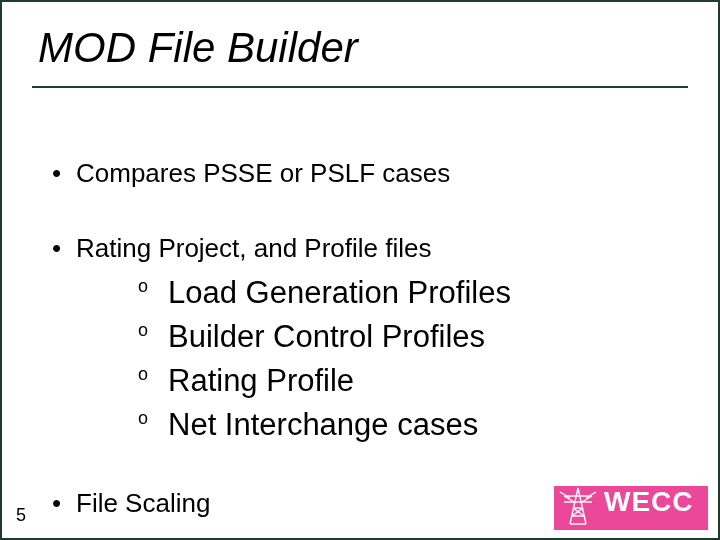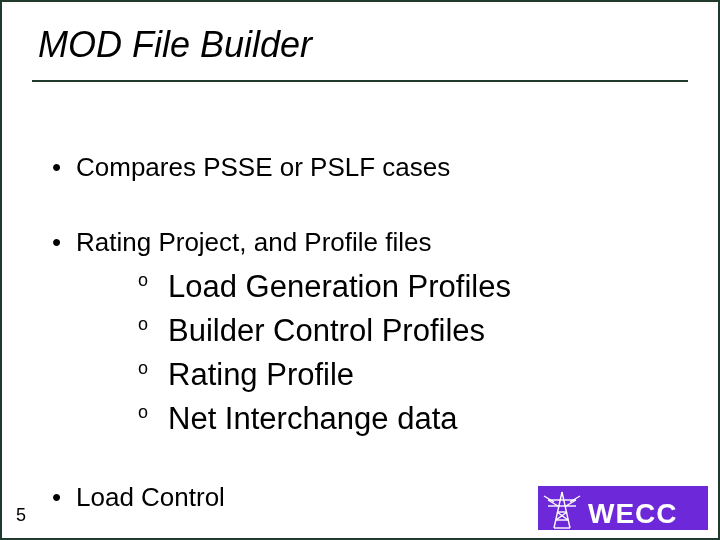--- a/index.html
+++ b/index.html
@@ -4,21 +4,21 @@
 <style>
   * { margin: 0; padding: 0; box-sizing: border-box; }
   html, body { width: 720px; height: 540px; font-family: Arial, Helvetica, sans-serif; }
   .slide {
     width: 720px; height: 540px;
     border: 2px solid #203a2e;
     position: relative;
     background: #fff;
   }
   .title {
-    font-size: 36px;
+    font-size: 42px;
     font-style: italic;
     font-weight: 400;
     padding: 22px 0 10px 36px;
     color: #000;
   }
   .rule {
     height: 2px;
     background: #203a2e;
     margin: 4px 30px 0 30px;
   }
@@ -39,23 +39,23 @@
   .lvl2 > li::before {
     content: "o"; position: absolute; left: 0; top: 2px;
     font-size: 18px; color: #000;
   }
   .pagenum {
     position: absolute; left: 14px; bottom: 12px;
     font-size: 18px; color: #000;
   }
   .logo {
     position: absolute; right: 10px; bottom: 8px;
-    width: 170px; height: 44px;
-    background: #6d28d9;
-    display: flex; align-items: flex-end;
+    width: 154px; height: 44px;
+    background: #ec4899;
+    display: flex; align-items: flex-start;
   }
   .logo svg.tower {
     width: 40px; height: 40px; margin-left: 4px;
   }
   .logo .word {
     color: #fff; font-size: 28px; font-weight: 700;
     letter-spacing: 1px; margin-left: 6px;
     font-family: Arial, Helvetica, sans-serif;
   }
 </style>
@@ -68,24 +68,24 @@
 
   <div class="body">
     <ul class="lvl1">
       <li><span>Compares PSSE or PSLF cases</span></li>
       <li>
         <span>Rating Project, and Profile files</span>
         <ul class="lvl2">
           <li><span>Load Generation Profiles</span></li>
           <li><span>Builder Control Profiles</span></li>
           <li><span>Rating Profile</span></li>
-          <li><span>Net Interchange data</span></li>
+          <li><span>Net Interchange cases</span></li>
         </ul>
       </li>
-      <li><span>Load Control</span></li>
+      <li><span>File Scaling</span></li>
     </ul>
   </div>
 
   <div class="pagenum">5</div>
 
   <div class="logo">
     <svg class="tower" viewBox="0 0 40 40">
       <g stroke="#ffffff" stroke-width="1.4" fill="none">
         <line x1="20" y1="2" x2="12" y2="38"></line>
         <line x1="20" y1="2" x2="28" y2="38"></line>

